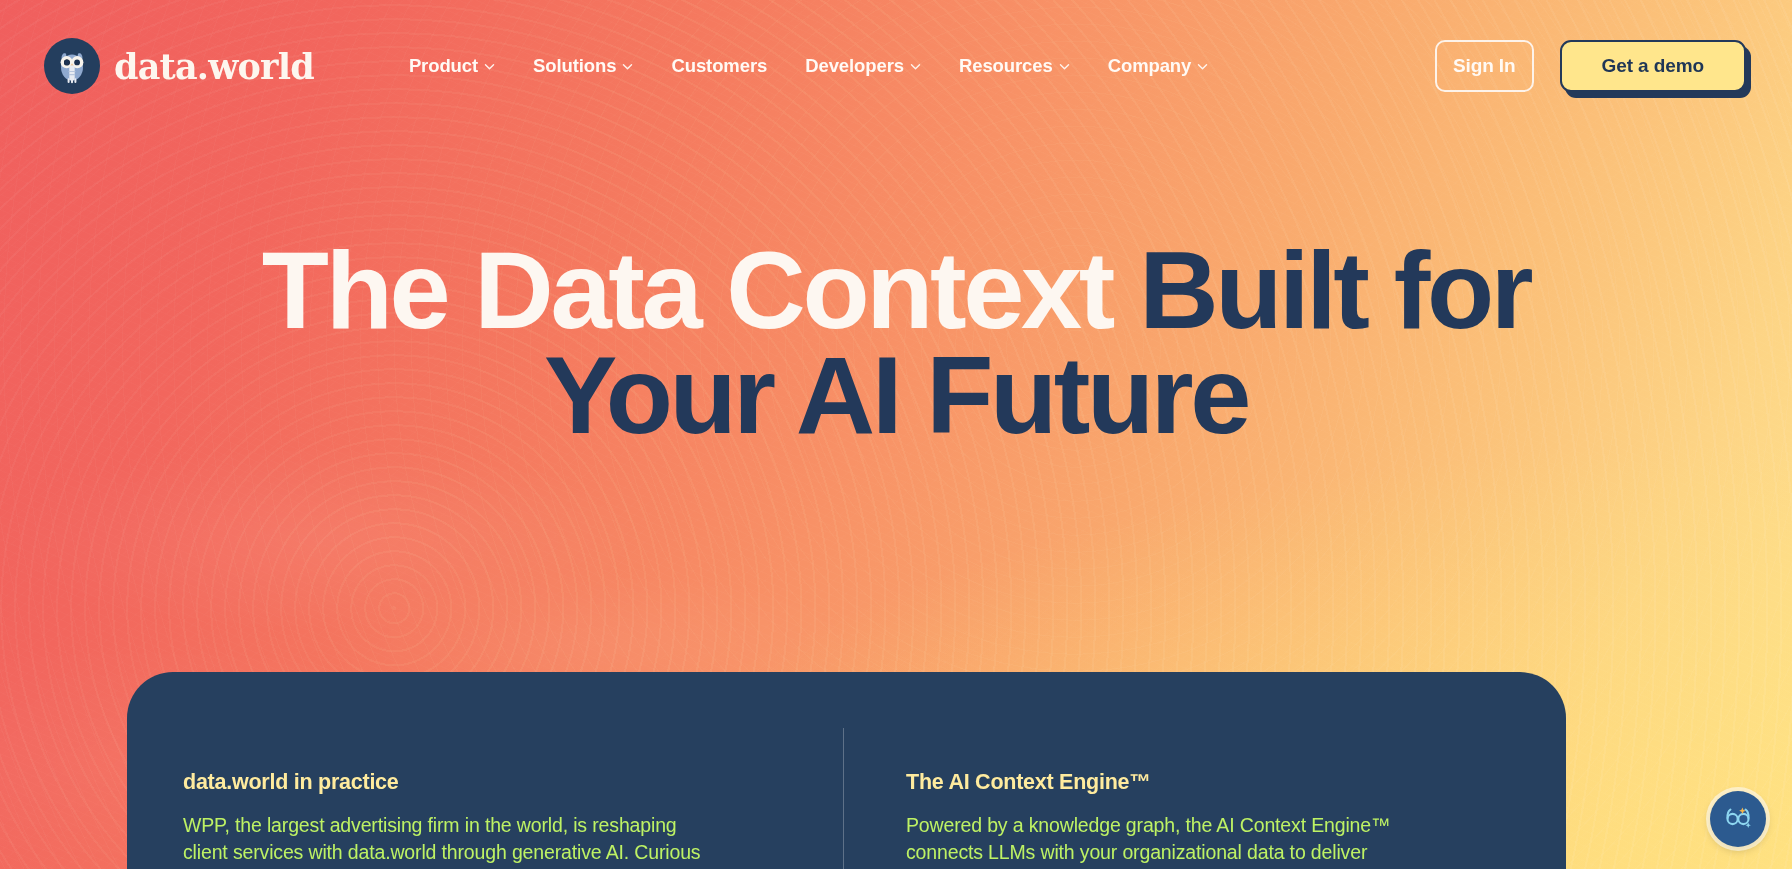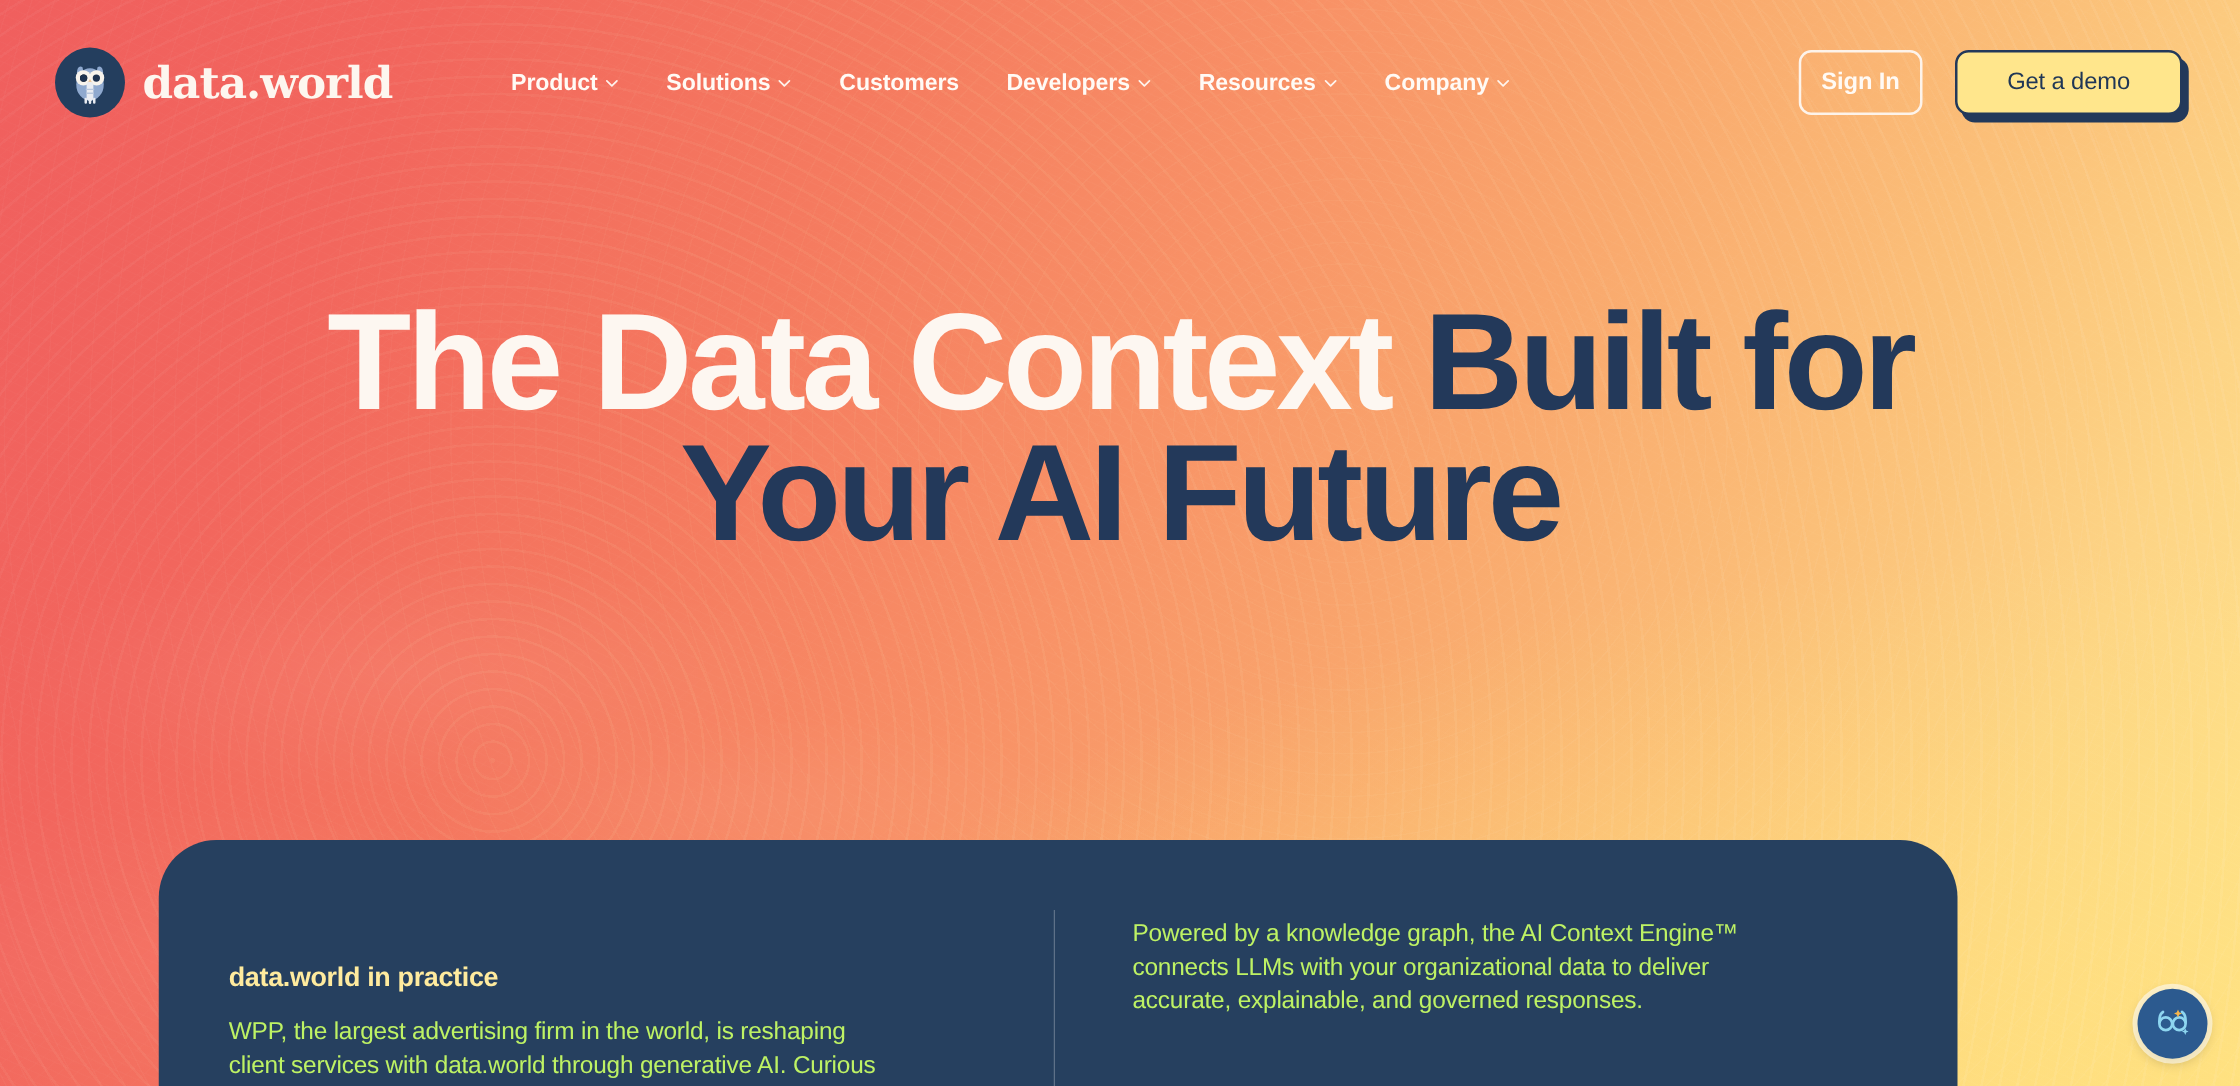--- a/index.html
+++ b/index.html
@@ -78,21 +78,21 @@
   .btn-signin{
     border:2px solid #fdf3ea; color:#fffaf5; background:transparent;
     font-size:19px; font-weight:700; border-radius:10px;
     padding:13px 16px; cursor:pointer; letter-spacing:-.1px;
     font-family:"Liberation Sans", sans-serif;
   }
   .demo-wrap{ position:relative; }
   .btn-demo{
     position:relative; z-index:2;
     background:#ffe68c; color:#1f3656; border:2.5px solid #23395a;
-    font-size:19px; font-weight:400; border-radius:11px;
+    font-size:19px; font-weight:700; border-radius:11px;
     padding:13px 40px; cursor:pointer; letter-spacing:-.1px;
     font-family:"Liberation Sans", sans-serif; display:block;
   }
   .demo-shadow{
     position:absolute; left:5px; top:6px; right:-5px; bottom:-6px;
     background:#23395a; border-radius:11px; z-index:1;
   }
 
   
   .headline{
@@ -226,20 +226,21 @@
 <section class="card">
 
   <div class="card-col">
     <div class="card-title">data.world in practice</div>
     <div class="card-body">WPP, the largest advertising firm in the world, is reshaping client services with data.world through generative AI. Curious how they’re making waves in an $800 billion market?</div>
   </div>
 
   <div class="divider"></div>
 
   <div class="card-col second">
+    <div class="card-title">The AI Context Engine™</div>
     <div class="card-body">Powered by a knowledge graph, the AI Context Engine™ connects LLMs with your organizational data to deliver accurate, explainable, and governed responses.</div>
   </div>
 
 </section>
 
 <div class="chat-widget">
   <span>
     <svg width="34" height="34" viewBox="0 0 34 34" aria-hidden="true">
       <circle cx="11.6" cy="19" r="5.1" fill="none" stroke="#8ed6f0" stroke-width="2.1"></circle>
       <circle cx="22.4" cy="19" r="5.1" fill="none" stroke="#8ed6f0" stroke-width="2.1"></circle>

